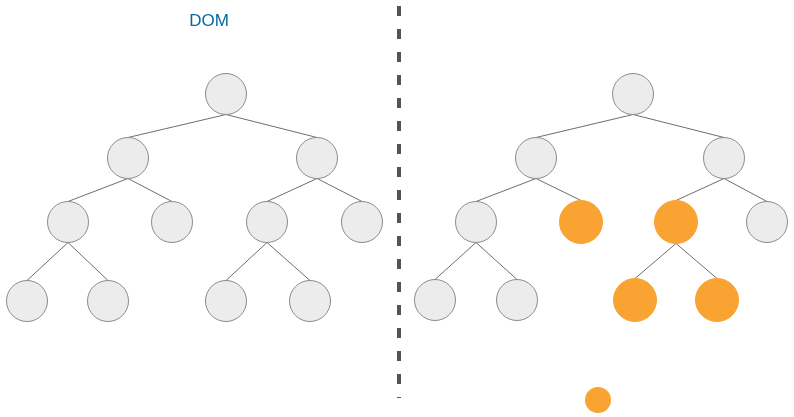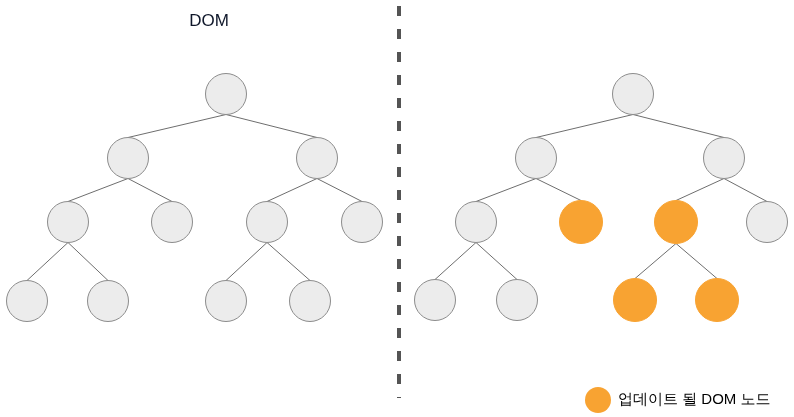--- a/index.html
+++ b/index.html
@@ -100,21 +100,20 @@
         <circle cx="581" cy="222" r="21.5" fill="#F8A332" stroke="#F8A332" stroke-width="1"></circle>
         <circle cx="676" cy="222" r="21.5" fill="#F8A332" stroke="#F8A332" stroke-width="1"></circle>
         <circle cx="767" cy="222" r="20.5" fill="#ECECEC" stroke="#8C8C8C" stroke-width="1"></circle>
         <circle cx="435" cy="300" r="20.5" fill="#ECECEC" stroke="#8C8C8C" stroke-width="1"></circle>
         <circle cx="517" cy="300" r="20.5" fill="#ECECEC" stroke="#8C8C8C" stroke-width="1"></circle>
         <circle cx="635" cy="300" r="21.5" fill="#F8A332" stroke="#F8A332" stroke-width="1"></circle>
         <circle cx="717" cy="300" r="21.5" fill="#F8A332" stroke="#F8A332" stroke-width="1"></circle>
       </g>
   </svg>
 
-  <div class="panel-title left" style="color: #0f172a;">DOM</div>
+  <div class="panel-title left" style="color: #0369a1;">DOM</div>
 
 
   <div class="legend">
     <span class="legend-dot" style="background: rgb(248, 163, 50);"></span>
-    <span class="legend-label" style="color: rgb(0, 0, 0);">업데이트 될 DOM 노드</span>
   </div>
 
 </div>
 
 </body></html>

